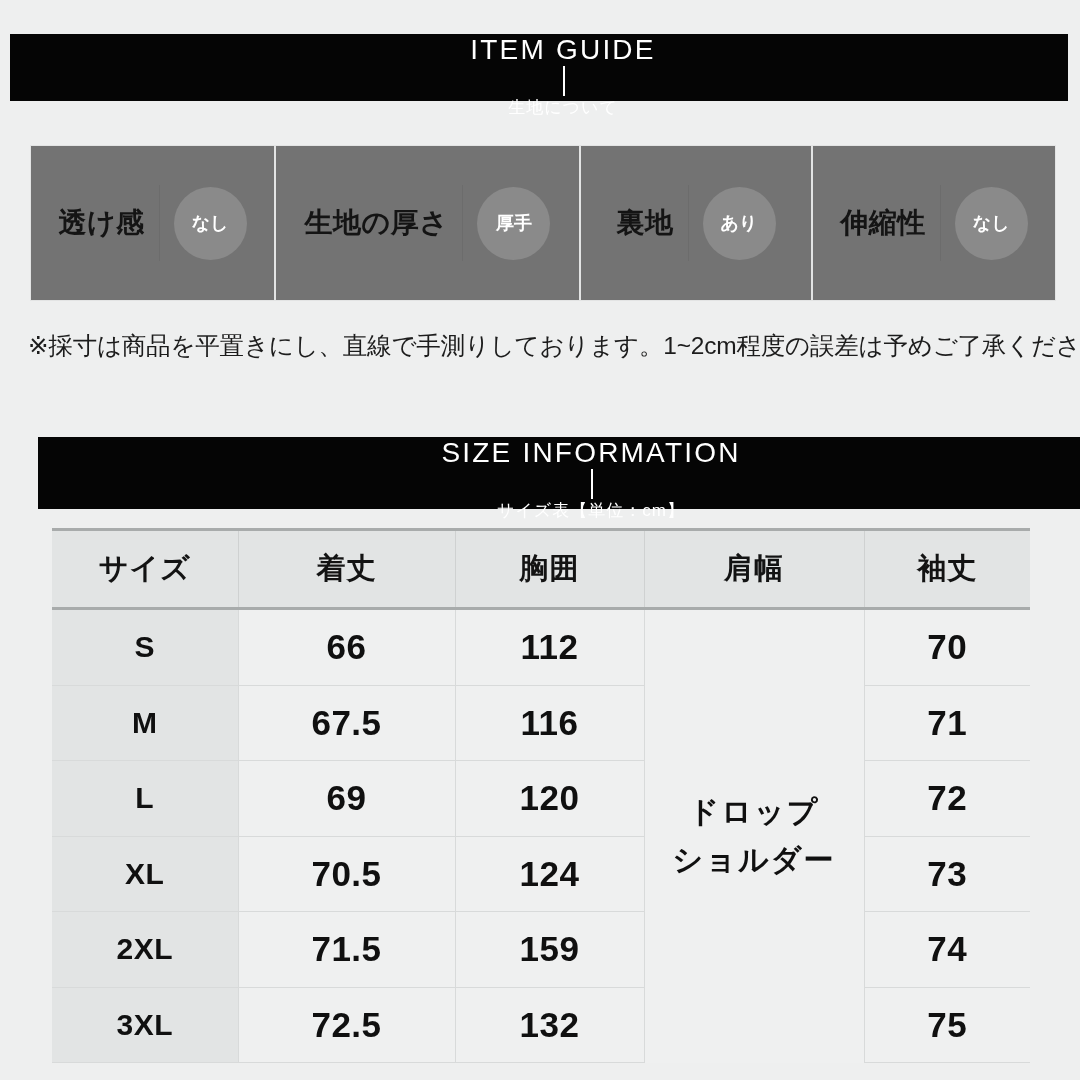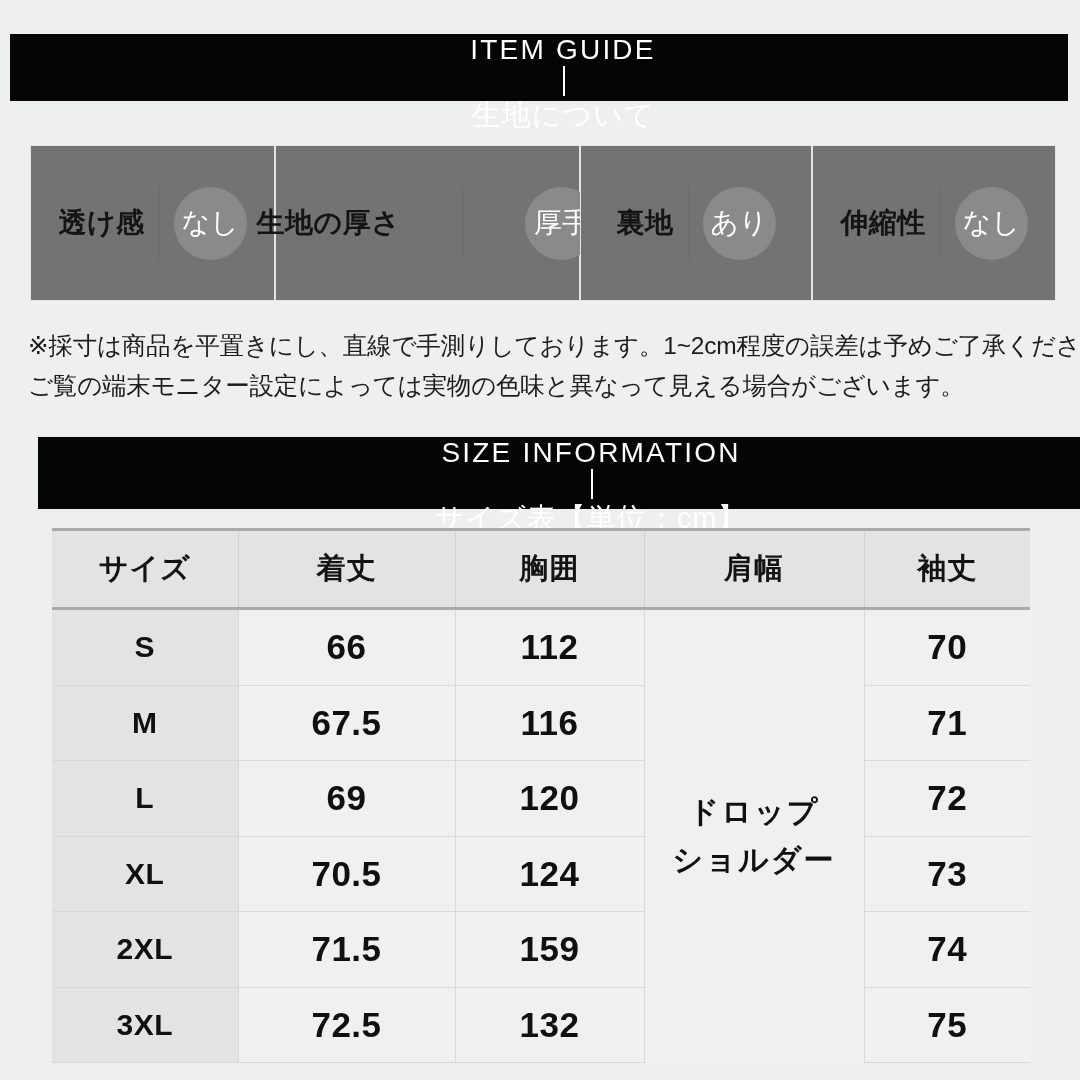--- a/index.html
+++ b/index.html
@@ -54,21 +54,21 @@
   .banner-divider {
     display: inline-block;
     width: 2px;
     height: 30px;
     background: #ffffff;
     margin: 0 17px 0 19px;
     flex: none;
   }
   .banner-jp {
     color: #ffffff;
-    font-size: 29px;
+    font-size: 17px;
     letter-spacing: 1px;
     font-weight: 400;
     white-space: nowrap;
   }
 
   
   #fabric-cards {
     position: absolute;
     left: 30px;
     top: 145px;
@@ -80,21 +80,21 @@
     flex: none;
     background: #737373;
     border: 1px solid #e3e4e4;
     box-sizing: border-box;
     display: flex;
     align-items: center;
     justify-content: center;
     height: 156px;
   }
   .fabric-card.c0 { width: 245px; }
-  .fabric-card.c1 { width: 305px; gap: 48px; }
+  .fabric-card.c1 { width: 305px; }
   .fabric-card.c2 { width: 232px; }
   .fabric-card.c3 { width: 244px; }
   .fabric-label {
     font-size: 28px;
     font-weight: 700;
     color: #141414;
     letter-spacing: 0.5px;
     white-space: nowrap;
   }
   .fabric-sep {
@@ -103,22 +103,22 @@
     background: #6c6c6c;
     margin: 0 14px;
     flex: none;
   }
   .fabric-badge {
     width: 73px;
     height: 73px;
     border-radius: 50%;
     background: #8a8a8a;
     color: #ffffff;
-    font-size: 28px;
-    font-weight: 400;
+    font-size: 18px;
+    font-weight: 700;
     display: flex;
     align-items: center;
     justify-content: center;
     letter-spacing: 0px;
     flex: none;
   }
 
   
   #disclaimer {
     position: absolute;
@@ -227,21 +227,20 @@
     <div class="fabric-card c3">
       <span class="fabric-label">伸縮性</span>
       <span class="fabric-sep"></span>
       <span class="fabric-badge">なし</span>
     </div>
 
   </div>
 
   <div id="disclaimer">
     <div class="disclaimer-line">※採寸は商品を平置きにし、直線で手測りしております。1~2cm程度の誤差は予めご了承くださいませ。</div>
-    <div class="disclaimer-line">ご覧の端末モニター設定によっては実物の色味と異なって見える場合がございます。</div>
   </div>
 
   <div class="banner" id="size-info-banner">
     <span class="banner-en">SIZE INFORMATION</span>
     <span class="banner-divider"></span>
     <span class="banner-jp">サイズ表【単位：cm】</span>
   </div>
 
   <table id="size-table">
     <colgroup>

